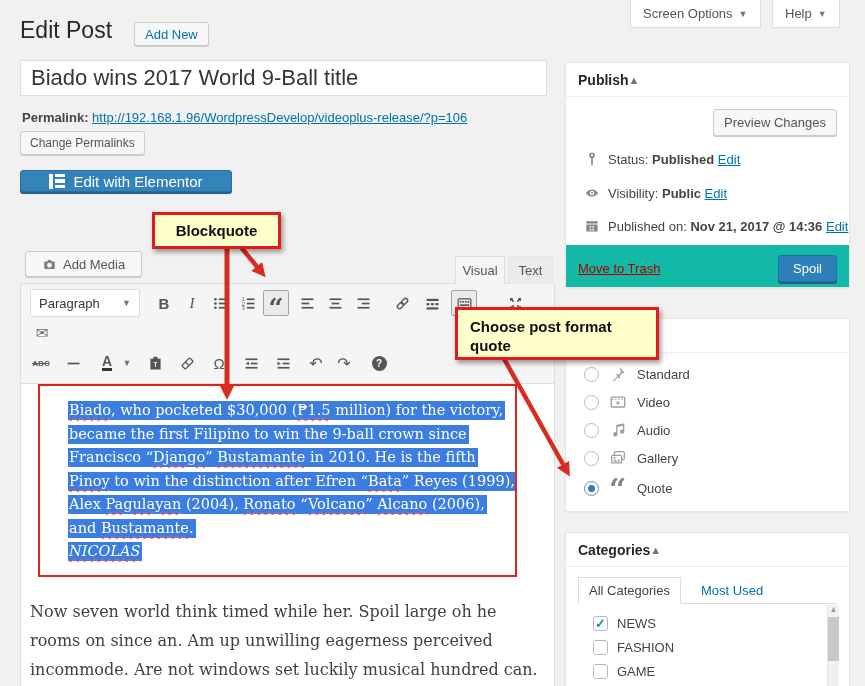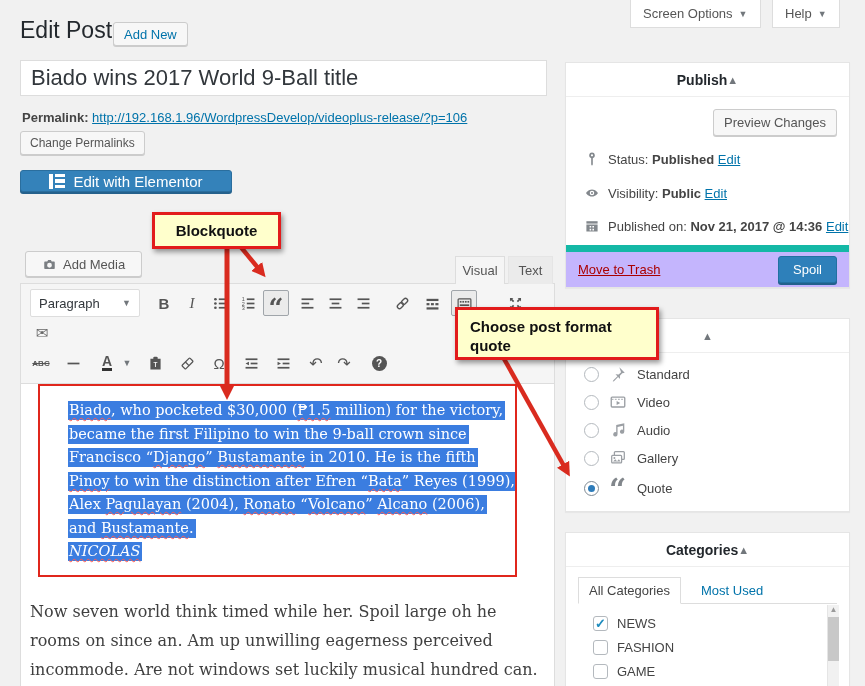--- a/index.html
+++ b/index.html
@@ -89,32 +89,32 @@
 
   
   .callout {
     background:#ffffcc; border:3px solid #e21b1b; color:#111;
     font-weight:bold; font-size:15px; box-shadow:2px 3px 5px rgba(0,0,0,0.4);
     z-index:45;
   }
 
   
   .panel { background:#fff; border:1px solid #e5e5e5; box-shadow:0 1px 1px rgba(0,0,0,.04); }
-  .panel-head { height:34px; display:flex; align-items:center; justify-content:center;
+  .panel-head { height:34px; display:flex; align-items:center; justify-content:flex-start;
     padding:0 12px; border-bottom:1px solid #eee; }
   .panel-title { font-size:14px; font-weight:bold; color:#23282d; }
   .toggle { color:#72777c; font-size:11px; cursor:pointer; }
   .misc-row { display:flex; align-items:center; gap:8px; color:#444; }
   .misc-row svg { width:16px; height:16px; fill:#82878c; flex:0 0 auto; }
   .primary-btn {
     background:#2e80ba; border:1px solid #2271a1; border-radius:3px; color:#fff;
     font-size:13px; padding:5px 14px; cursor:pointer; box-shadow:0 2px 0 #22618c;
   }
   .trash-link { color:#a00; text-decoration:underline; cursor:pointer; }
-  .pub-footer { background:#c4b5fd; border-top:7px solid #14b8a6; }
+  .pub-footer { background:#14b8a6; border-top:4px solid #14b8a6; }
 
   
   .fmt-row { display:flex; align-items:center; gap:10px; position:absolute; left:18px; }
   .radio { width:15px; height:15px; border-radius:50%; border:1px solid #b4b9be; background:#fff;
     display:flex; align-items:center; justify-content:center; cursor:pointer; }
   .radio.checked { border-color:#7e8993; }
   .radio.checked::after { content:""; width:7px; height:7px; border-radius:50%; background:#2e7cba; }
   .fmt-row svg { width:18px; height:18px; fill:#9b9fa4; }
   .fmt-quote-glyph { font-family:"DejaVu Serif",serif; font-weight:bold; font-size:30px;
     color:#82878c; line-height:8px; height:14px; overflow:visible; margin-top:9px;}
@@ -127,21 +127,21 @@
     display:flex; align-items:center; justify-content:center; cursor:pointer;
     color:#1e8cbe; font-weight:bold; font-size:13px; }
   .cat-label { color:#444; }
   .scroll-track { background:#f1f1f1; border-left:1px solid #e5e5e5; }
   .scroll-thumb { background:#c8c8c8; }
 </style>
 </head>
 <body>
 
 <h1 class="abs page-title" style="left:20px; top:17px;">Edit Post</h1>
-<button class="abs btn add-new" style="left:113px; top:22px; height:24px;">Add New</button>
+<button class="abs btn add-new" style="left:134px; top:22px; height:24px;">Add New</button>
 
 <div class="abs top-tab" style="left:630px; top:0;">
   <span>Screen Options</span>
   <span class="caret">▼</span>
 </div>
 <div class="abs top-tab" style="left:772px; top:0;">
   <span>Help</span>
   <span class="caret">▼</span>
 </div>
 

